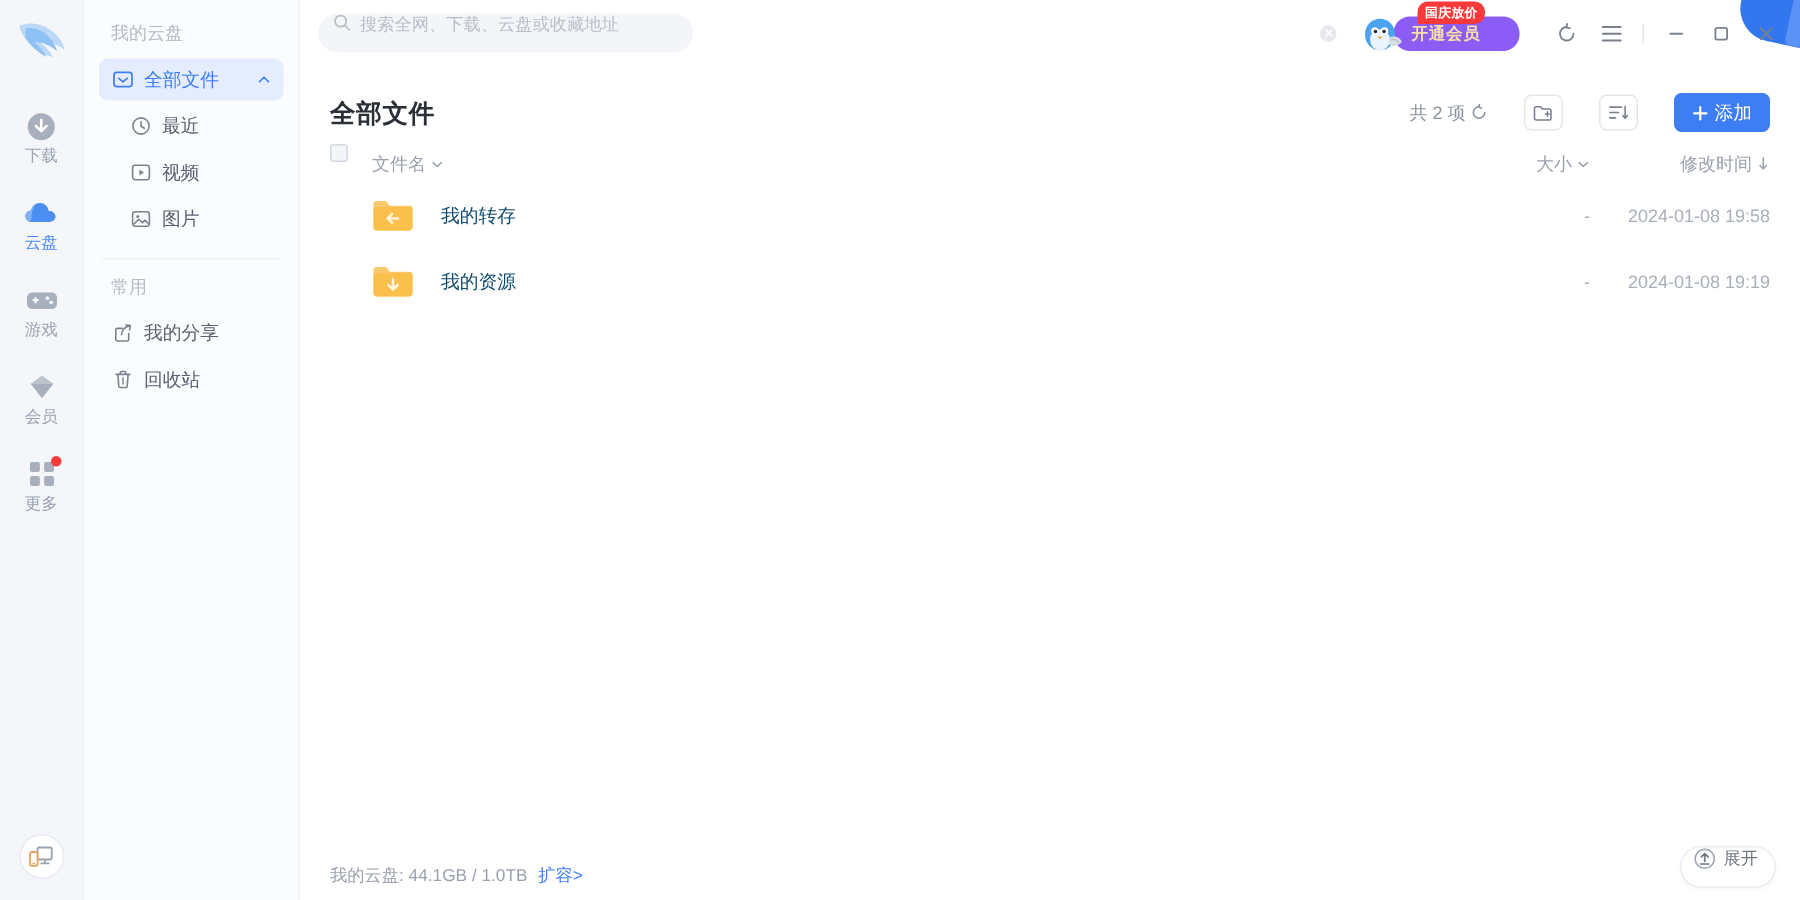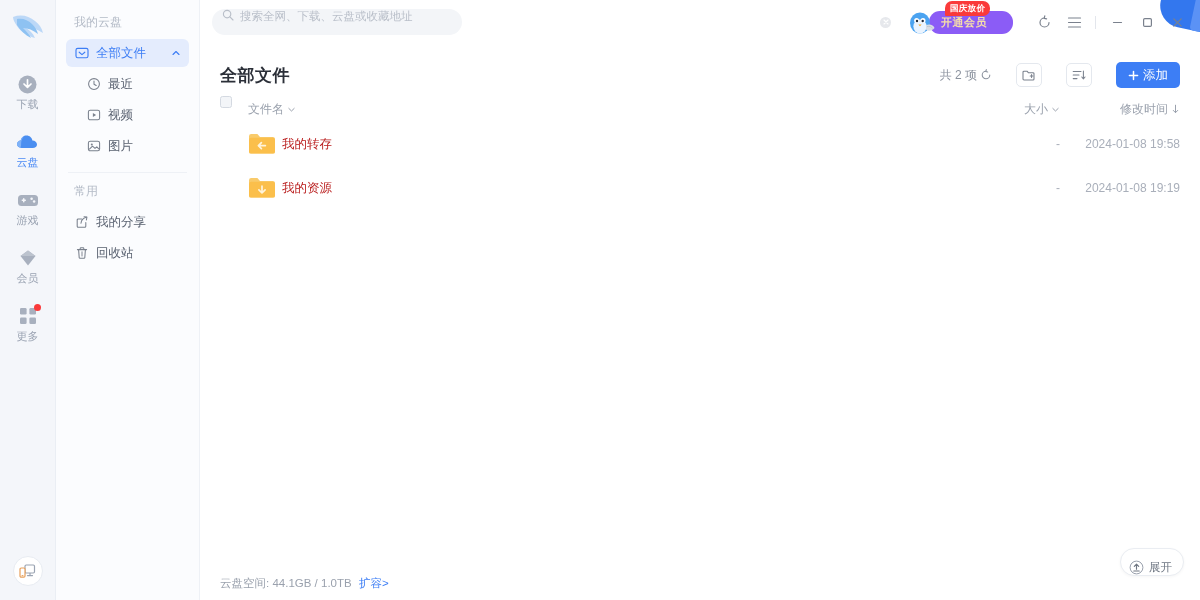--- a/index.html
+++ b/index.html
@@ -143,36 +143,36 @@
   }
   .th-name { margin-left: 16px; display: flex; align-items: center; gap: 3px; cursor: pointer;}
   .th-size { margin-left: auto; width: 90px; text-align: right; display:flex; align-items:center; justify-content:flex-end; gap:3px; cursor:pointer;}
   .th-time { width: 120px; text-align: right; display:flex; align-items:center; justify-content:flex-end; gap:3px; cursor:pointer;}
 
   .file-row {
     height: 44px; display: flex; align-items: center; padding: 0 20px; cursor: pointer;
   }
   .fr-check { width: 12px; height: 12px; flex: 0 0 12px; }
   .fr-icon { margin-left: 16px; width: 28px; height: 26px; flex: 0 0 28px; }
-  .fr-name { margin-left: 6px; font-size: 12.5px; color: #b91c1c; }
+  .fr-name { margin-left: 18px; font-size: 12.5px; color: #0c4a6e; }
   .fr-size { margin-left: auto; width: 90px; text-align: right; font-size: 12px; color: #a9afba; }
   .fr-time { width: 120px; text-align: right; font-size: 12px; color: #a9afba; }
 
   .file-list { flex: 1 1 auto; overflow: hidden; }
 
   .bottom-bar {
     height: 34px; flex: 0 0 34px; display: flex; align-items: center;
     padding: 0 20px; position: relative;
   }
   .storage-text { font-size: 11.5px; color: #9aa1ad; }
   .storage-link { color: #3d7ef5; cursor: pointer; margin-left: 4px; }
   .expand-pill {
-    position: absolute; right: 16px; bottom: 24px;
+    position: absolute; right: 16px; bottom: 8px;
     height: 28px; border: 1px solid #eaedf2; border-radius: 14px; background: #fff;
-    display: flex; align-items: flex-end; gap: 5px; padding: 0 11px 0 8px; cursor: pointer;
+    display: flex; align-items: flex-start; gap: 5px; padding: 0 11px 0 8px; cursor: pointer;
     box-shadow: 0 1px 3px rgba(0,0,0,0.04);
   }
   .expand-pill span { font-size: 11.5px; color: #6e7682; }
   .i { display: flex; align-items: center; justify-content: center; }
 </style>
 </head>
 <body>
 
 <div id="app">
 
@@ -524,21 +524,21 @@
         </div>
         <div class="fr-name">我的资源</div>
         <div class="fr-size">-</div>
         <div class="fr-time">2024-01-08 19:19</div>
       </div>
 
     </div>
 
     <div class="bottom-bar">
       <div class="storage-text">
-        <span>云盘空间:</span>
+        <span>我的云盘:</span>
         <span>44.1GB / 1.0TB</span>
         <span class="storage-link">扩容&gt;</span>
       </div>
 
       <div class="expand-pill">
         <span class="i">
           <svg width="15" height="15" viewBox="0 0 15 15">
             <circle cx="7.5" cy="7.5" r="6.4" fill="none" stroke="#9aa1ad" stroke-width="1"></circle>
             <path d="M7.5 4.2 V9.2 M5.3 6.3 L7.5 4.1 L9.7 6.3" fill="none" stroke="#6e7682" stroke-width="1.15" stroke-linecap="round" stroke-linejoin="round"></path>
             <path d="M4.8 11 H10.2" stroke="#6e7682" stroke-width="1.15" stroke-linecap="round"></path>

